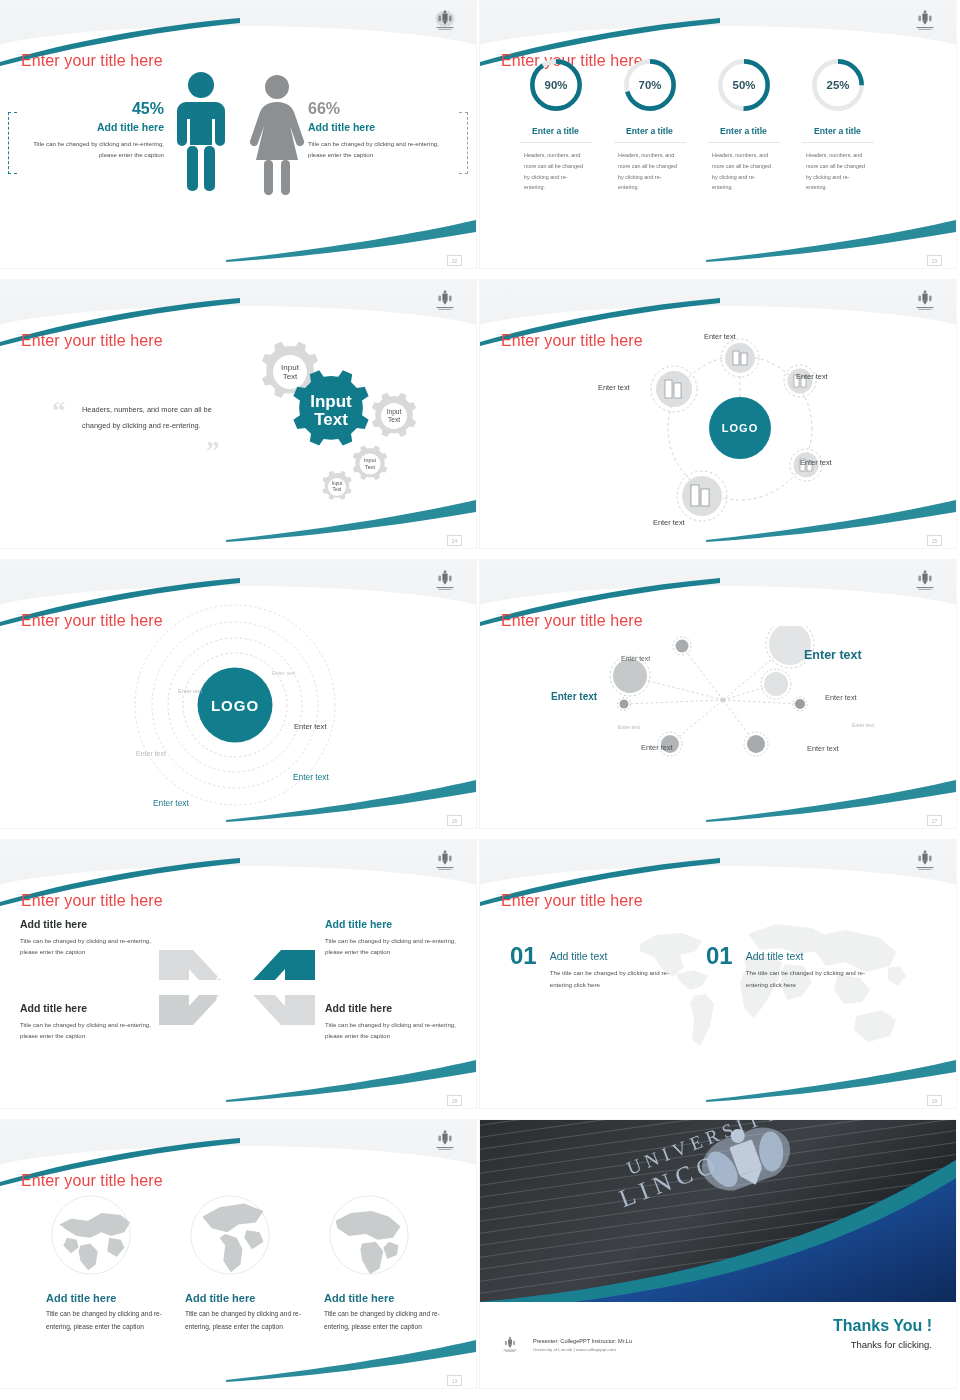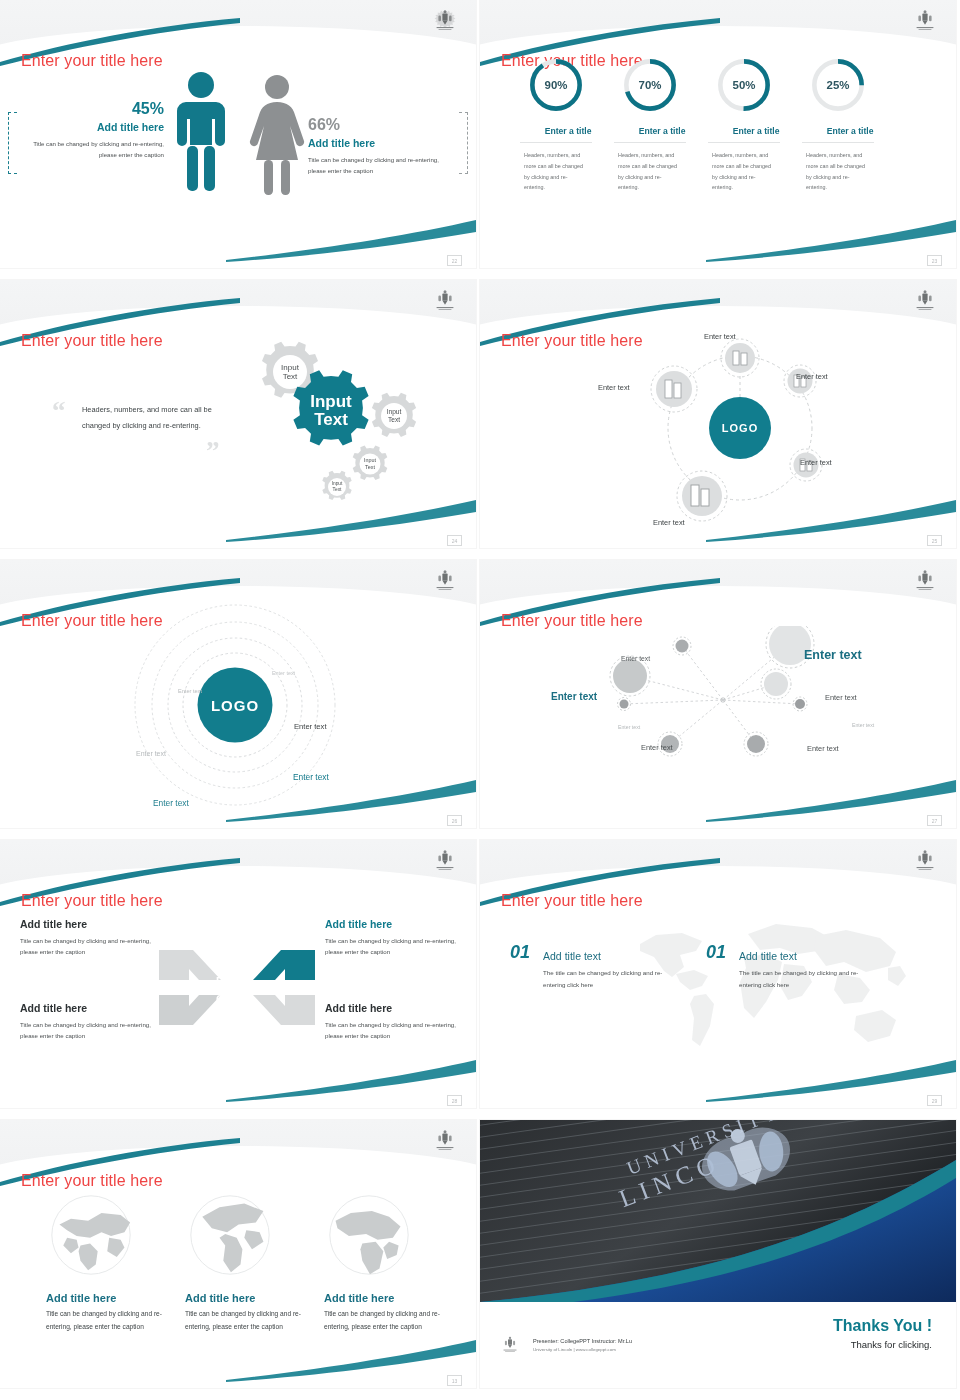--- a/index.html
+++ b/index.html
@@ -51,21 +51,21 @@
   .swoosh-br { right: 0; bottom: 6px; width: 250px; height: 42px; }
   .body-layer { position: absolute; inset: 0; z-index: 6; }
   .pgnum {
     position: absolute; right: 14px; bottom: 2px;
     width: 15px; height: 11px; border: 1px solid #d8dadb;
     font-size: 5px; color: #b9bcbe; line-height: 10px; text-align: center;
     z-index: 9; background: #fff;
   }
   
   .teal { color: #107a8c; }
-  .grey { color: #8f9294; margin-top: 16px; }
+  .grey { color: #8f9294; }
   .cap {
     font-size: 6.1px; color: #4c5052; line-height: 1.85;
   }
   .addtitle { font-size: 10.5px; font-weight: bold; }
 
   
   .s1-pct { font-size: 16px; font-weight: bold; }
   .s1-left { position: absolute; left: 16px; top: 100px; width: 148px; text-align: right; }
   .s1-right { position: absolute; left: 308px; top: 100px; width: 150px; text-align: left; }
   .s1-left .addtitle, .s1-right .addtitle { margin-top: 3px; }
@@ -74,40 +74,40 @@
     position: absolute; top: 112px; height: 62px; border: 1px dashed #9aa0a2;
     border-right: none;
   }
   .brk.l { left: 8px; width: 9px; border-color: #1b7f8e; }
   .brk.r { right: 8px; width: 9px; border-left: none; border-right: 1px dashed #9aa0a2; }
 
   
   .s2-col { position: absolute; top: 56px; width: 95px; text-align: center; }
   .s2-ttl { font-size: 8.6px; font-weight: bold; color: #156f84; margin-top: 8px;
             padding-bottom: 6px; border-bottom: 1px solid #e2e4e5; display: inline-block;
-            width: 72px; text-align: right; }
+            width: 72px; }
   .s2-cap { font-size: 5.4px; color: #6e7274; line-height: 2.0; margin-top: 7px;
             padding: 0 16px; text-align: left; }
 
   
   .quote { position: absolute; font-size: 27px; color: #dfe1e2; font-family: "Liberation Serif", serif;
            line-height: 1; font-weight: bold; }
   .s3-text { position: absolute; left: 82px; top: 122px; width: 135px;
              font-size: 7.4px; color: #3e4446; line-height: 2.15; }
 
   
   .et { position: absolute; font-size: 7.4px; color: #3f4446; white-space: nowrap; }
   .et.sm { font-size: 5.2px; color: #b4b8ba; }
 
   
   .s7-blk { position: absolute; width: 135px; }
   .s7-blk .addtitle { margin-bottom: 5px; }
 
   
-  .bignum { font-size: 18px; font-weight: bold; font-style: italic; color: #12788a; }
+  .bignum { font-size: 24px; font-weight: bold; color: #12788a; }
   .s8-ttl { font-size: 10.5px; font-weight: normal; color: #1d6d80; }
   .s8-cap { font-size: 6.2px; color: #4c5052; line-height: 1.95; margin-top: 5px; }
 
   
   .s9-col { position: absolute; top: 72px; width: 140px; }
   .s9-ttl { font-size: 11px; font-weight: bold; color: #1a6f83; margin-top: 10px; }
   .s9-cap { font-size: 6.6px; color: #3e4446; line-height: 1.95; margin-top: 4px; }
 
   
   .s10 { background: #ffffff; position: relative; overflow: hidden; }

